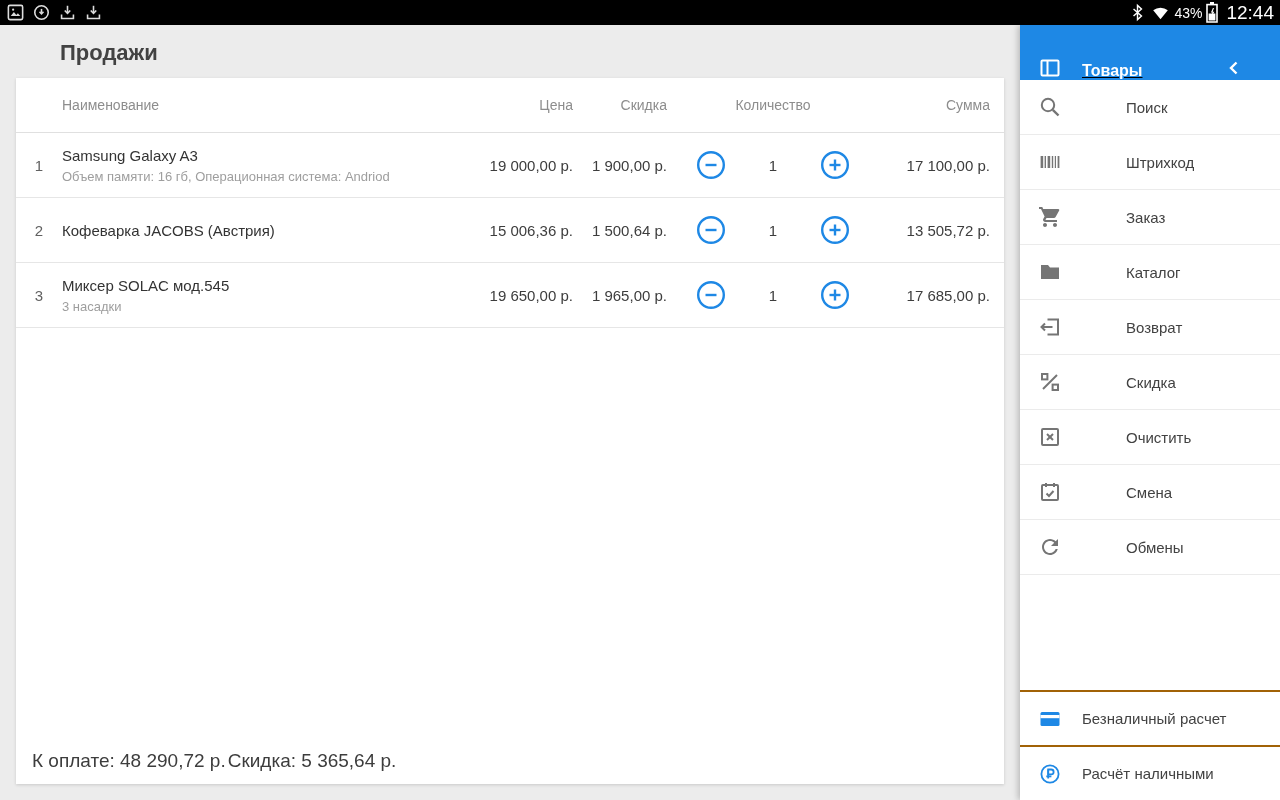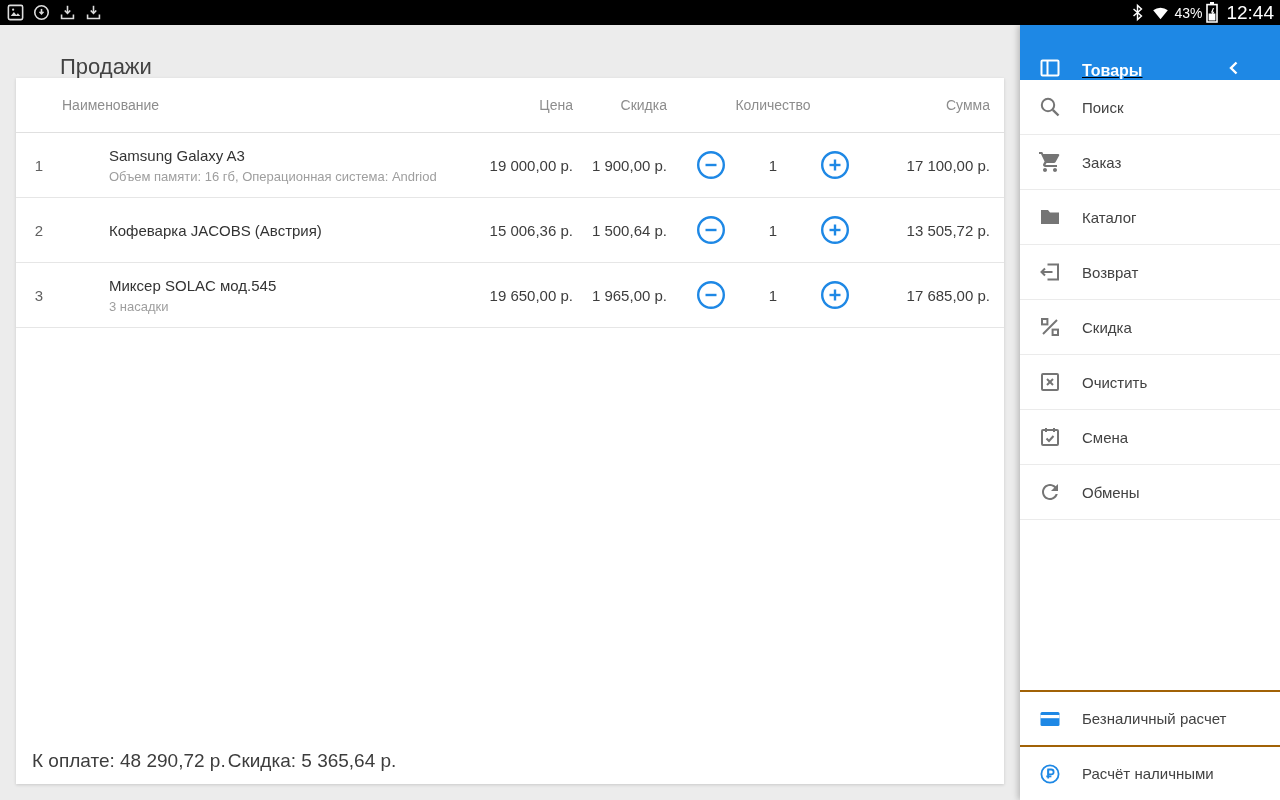--- a/index.html
+++ b/index.html
@@ -11,54 +11,54 @@
     display:flex; align-items:center; padding:0 6px; }
   .sb-left { display:flex; align-items:center; gap:7px; }
   .sb-right { margin-left:auto; display:flex; align-items:center; gap:4px; }
   .sb-ico { width:19px; height:19px; display:block; }
   .sb-batt { width:12px; height:21px; display:block; }
   .sb-text { color:#fff; font-size:14px; }
   .sb-time { color:#fff; font-size:19px; margin-left:4px; }
 
   
   .main { position:absolute; top:25px; left:0; width:1020px; height:775px; background:#ececec; }
-  .main-header { height:55px; display:flex; align-items:flex-end; padding-left:60px; }
+  .main-header { height:55px; display:flex; align-items:center; padding-left:60px;font-weight:bold; }
   .main-title { font-size:22px; color:#424242; }
 
   .card { position:absolute; left:16px; top:53px; right:16px; bottom:16px; background:#fff;
     box-shadow:0 1px 3px rgba(0,0,0,.15); }
 
   .grid { display:grid; grid-template-columns:46px 1fr 120px 94px 88px 36px 88px 111px;
     align-items:center; padding-right:14px; }
   .thead { height:55px; border-bottom:1px solid #e0e0e0; color:#8d8d8d; font-size:14px; }
   .row { height:65px; border-bottom:1px solid #e6e6e6; }
   .c-r { text-align:right; }
   .c-c { text-align:center; }
   .h-qty { grid-column:5 / span 3; text-align:center; }
   .c-num { text-align:center; color:#616161; font-size:15px; }
-  .c-name { padding-right:12px; overflow:hidden;margin-left:47px; }
+  .c-name { padding-right:12px; overflow:hidden; }
   .p-name { font-size:15px; color:#333; white-space:nowrap; }
   .p-desc { font-size:13px; color:#9e9e9e; margin-top:5px; white-space:nowrap; }
   .money { font-size:15px; color:#3d3d3d; white-space:nowrap; }
   .qty { font-size:15px; color:#3d3d3d; }
   .qty-btn { width:30px; height:30px; display:block; margin:0 auto; cursor:pointer; }
 
   .card-footer { position:absolute; left:16px; bottom:12px; display:flex; gap:2px;
     font-size:19px; color:#3d3d3d; }
 
   
   .sidebar { position:absolute; top:25px; left:1020px; width:260px; height:775px; background:#fff;
     box-shadow:-2px 0 6px rgba(0,0,0,.22); display:flex; flex-direction:column; }
   .sb-header { height:55px; background:#1e88e5; display:flex; align-items:flex-end;
     padding:0 14px 0 18px; flex:0 0 auto; cursor:pointer;text-decoration:underline; }
   .sb-header .mi { margin-right:20px; }
   .sb-title { color:#fff; font-size:16px; font-weight:600; flex:1; }
   .mi { width:24px; height:24px; display:block; flex:0 0 auto; }
   .sb-item { height:55px; display:flex; align-items:center; padding-left:18px;
-    border-bottom:1px solid #ebebeb; cursor:pointer; flex:0 0 auto; }
+    border-bottom:1px solid #ebebeb; cursor:pointer; flex:0 0 auto;gap:44px; }
   .sb-item .mi { margin-right:20px; }
   .sb-label { font-size:15px; color:#424242; white-space:nowrap; }
   .sb-spacer { flex:1 1 auto; }
   .sb-pay { height:55px; display:flex; align-items:center; padding-left:18px;
     border-top:2px solid #a16207; cursor:pointer; flex:0 0 auto; }
   .sb-pay .mi { margin-right:20px; }
 </style>
 </head>
 <body>
 
@@ -213,20 +213,31 @@
   </div>
 
   <div class="sb-item">
     <svg class="mi" viewBox="0 0 24 24" fill="none" stroke="#757575" stroke-width="2">
       <circle cx="10" cy="10" r="6.2"></circle>
         <line x1="14.8" y1="14.8" x2="20.5" y2="20.5" stroke-width="2.4"></line>
     </svg>
     <span class="sb-label">Поиск</span>
   </div>
 
+  <div class="sb-item">
+    <svg class="mi" viewBox="0 0 24 24" fill="#757575">
+      <rect x="2.6" y="6" width="2.6" height="12"></rect>
+        <rect x="6.6" y="6" width="1.4" height="12"></rect>
+      <rect x="9.6" y="6" width="2.6" height="12"></rect>
+        <rect x="13.8" y="6" width="1.4" height="12"></rect>
+      <rect x="16.8" y="6" width="1.2" height="12"></rect>
+        <rect x="19.6" y="6" width="1.8" height="12"></rect>
+    </svg>
+    <span class="sb-label">Штрихкод</span>
+  </div>
 
   <div class="sb-item">
     <svg class="mi" viewBox="0 0 24 24" fill="#757575">
       <path d="M7 18c-1.1 0-2 .9-2 2s.9 2 2 2 2-.9 2-2-.9-2-2-2zM1 2v2h2l3.6 7.6-1.4 2.5c-.6 1.1.2 2.9 1.8 2.9h12v-2H7.4l1.1-2h7.4c.8 0 1.4-.4 1.7-1l3.6-6.5c.3-.6-.1-1.5-.9-1.5H5.2L4.3 2H1zm16 16c-1.1 0-2 .9-2 2s.9 2 2 2 2-.9 2-2-.9-2-2-2z"></path>
     </svg>
     <span class="sb-label">Заказ</span>
   </div>
 
   <div class="sb-item">
     <svg class="mi" viewBox="0 0 24 24" fill="#757575">

